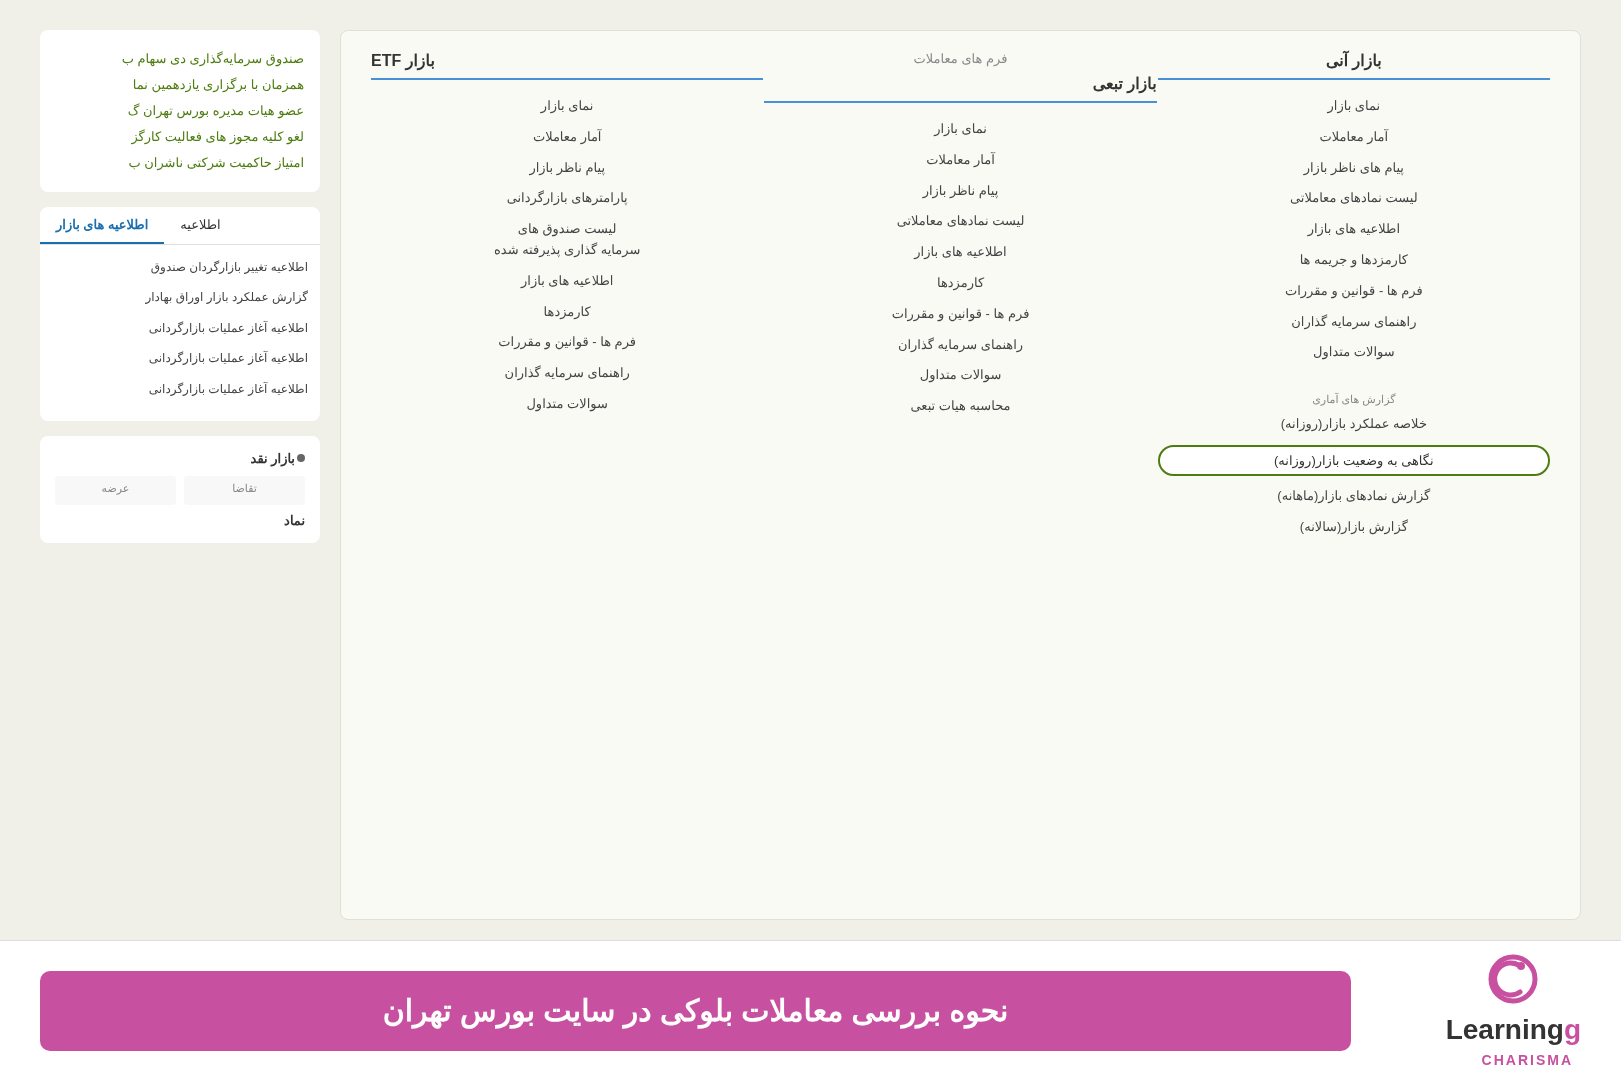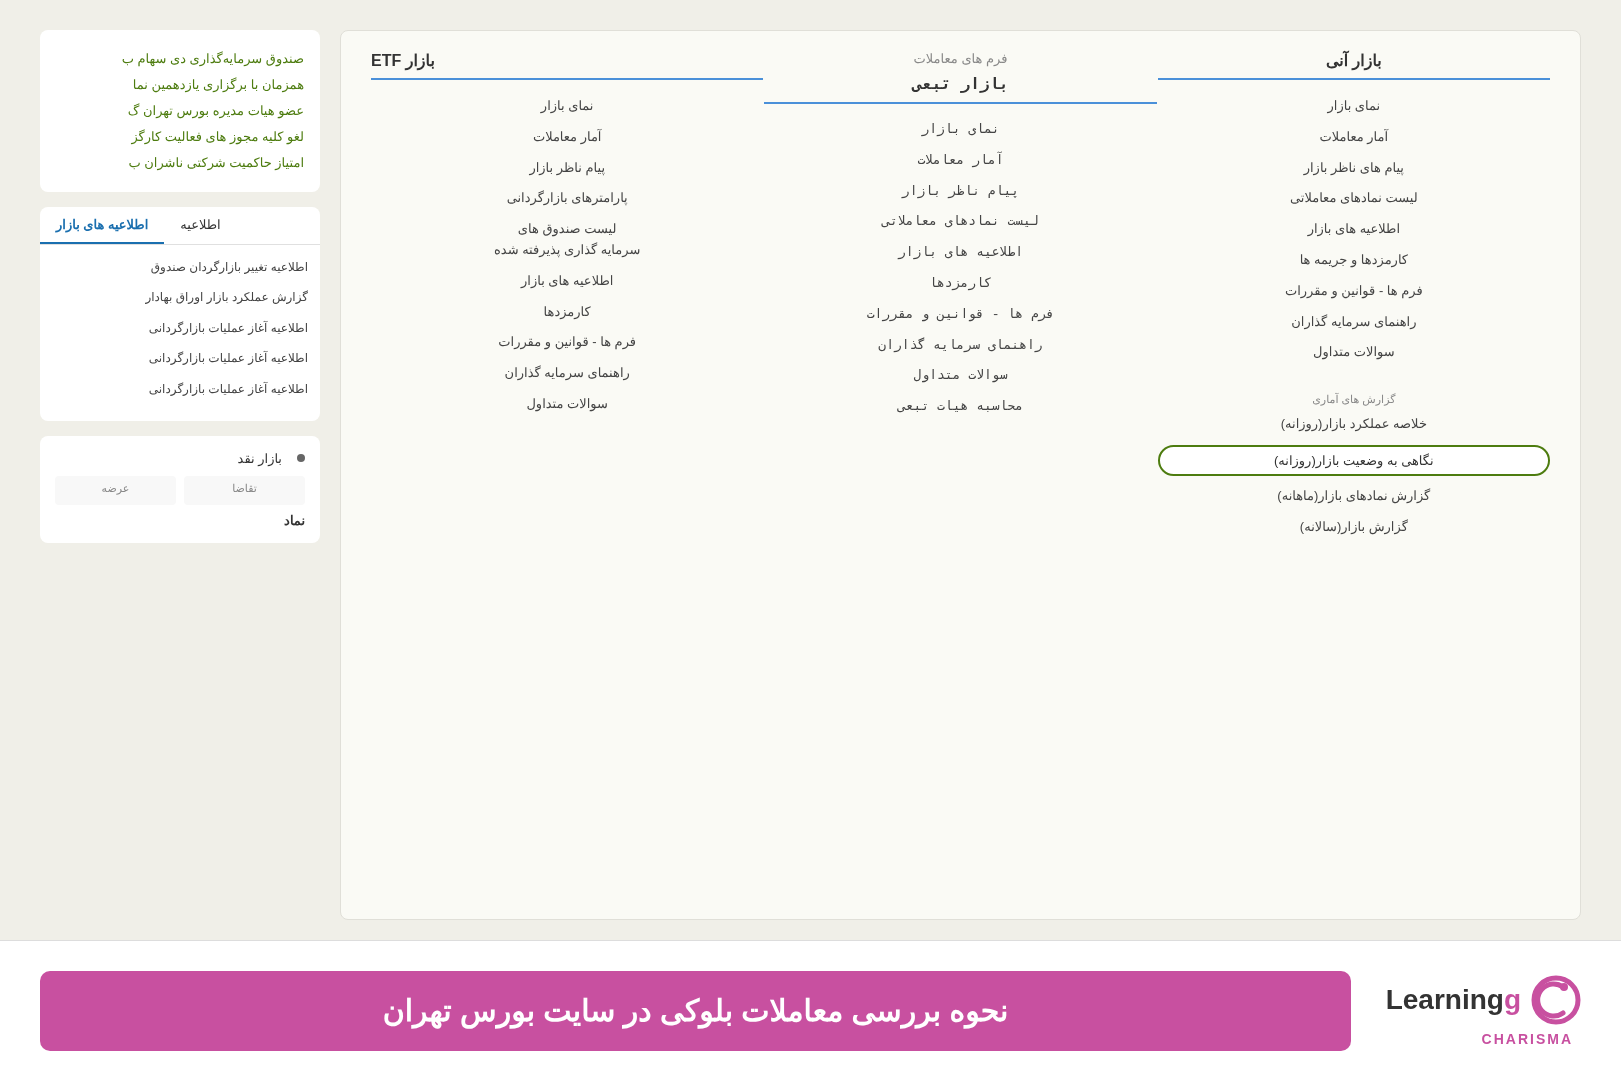--- a/index.html
+++ b/index.html
@@ -142,27 +142,27 @@
     }
 
     .market-widget {
       background: white;
       border-radius: 8px;
       padding: 15px;
     }
 
     .market-title {
       font-size: 13px;
-      font-weight: normal;
+      font-weight: bold;
       color: #333;
       margin-bottom: 10px;
       text-align: right;
       display: flex;
       align-items: center;
-      gap: 15px;
+      gap: 2px;
     }
 
     .market-dot {
       width: 8px;
       height: 8px;
       background: #666;
       border-radius: 50%;
     }
 
     .market-grid {
@@ -209,21 +209,21 @@
     .logo-area {
       display: flex;
       flex-direction: column;
       align-items: flex-start;
       gap: 4px;
       min-width: 200px;
     }
 
     .logo-row {
       display: flex;
-      flex-direction: row;
+      flex-direction: column;
       align-items: center;
       gap: 10px;
     }
 
     .logo-icon {
       width: 50px;
       height: 50px;
     }
 
     .charisma-text {
@@ -254,21 +254,21 @@
     }
 
     .col-separator {
       width: 1px;
       background: #e0e0d8;
       height: 90%;
     }
 
     
     .col-atf .menu-item, .col-atf .column-header { text-align: center; }
-    .col-tabi .menu-item, .col-tabi .column-header { text-align: center; font-family: Liberation Mono, monospace; }
+    .col-tabi .menu-item, .col-tabi .column-header { text-align: right; }
     .col-etf .menu-item, .col-etf .column-header { text-align: left; }
 
     .stats-section {
       margin-top: 8px;
     }
 
     .stats-title {
       font-size: 11px;
       color: #888;
       text-align: center;

